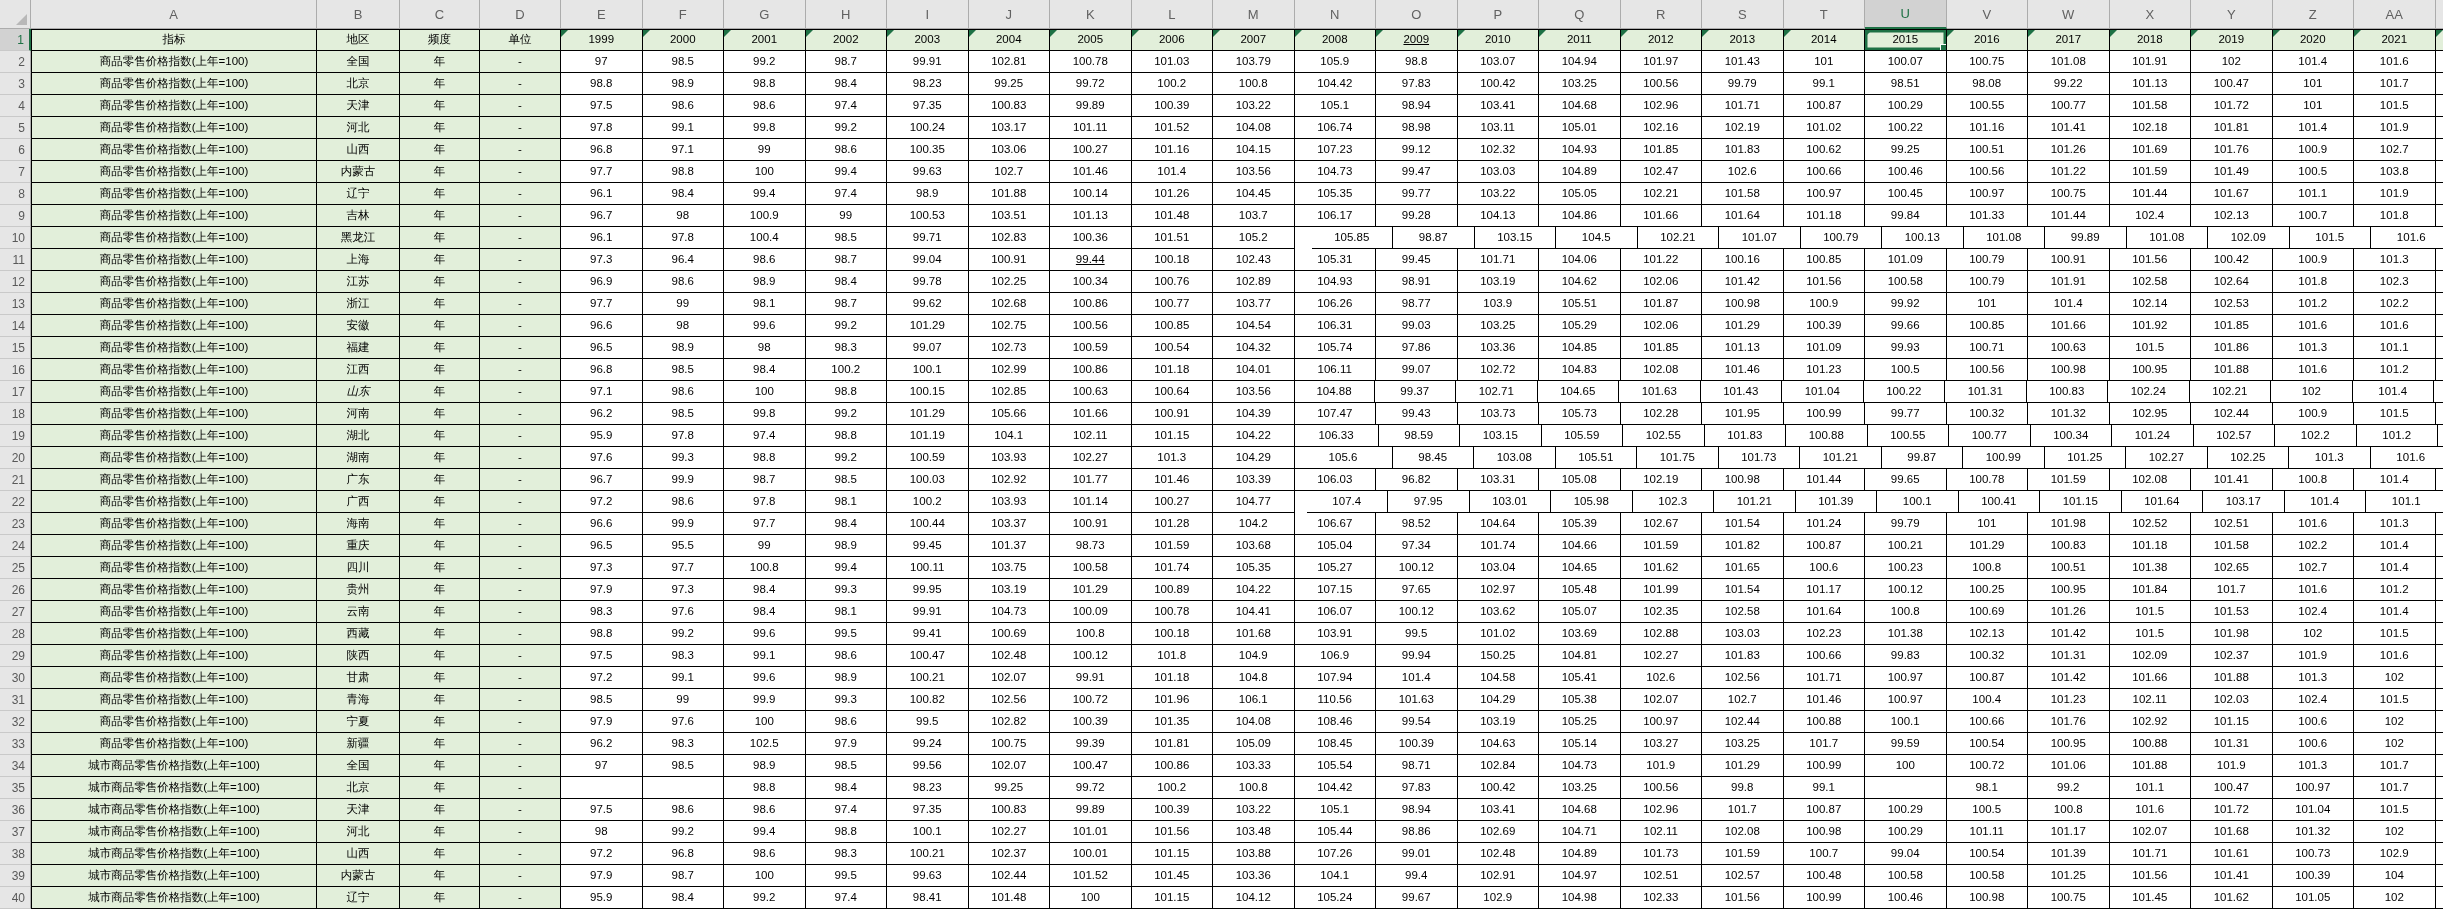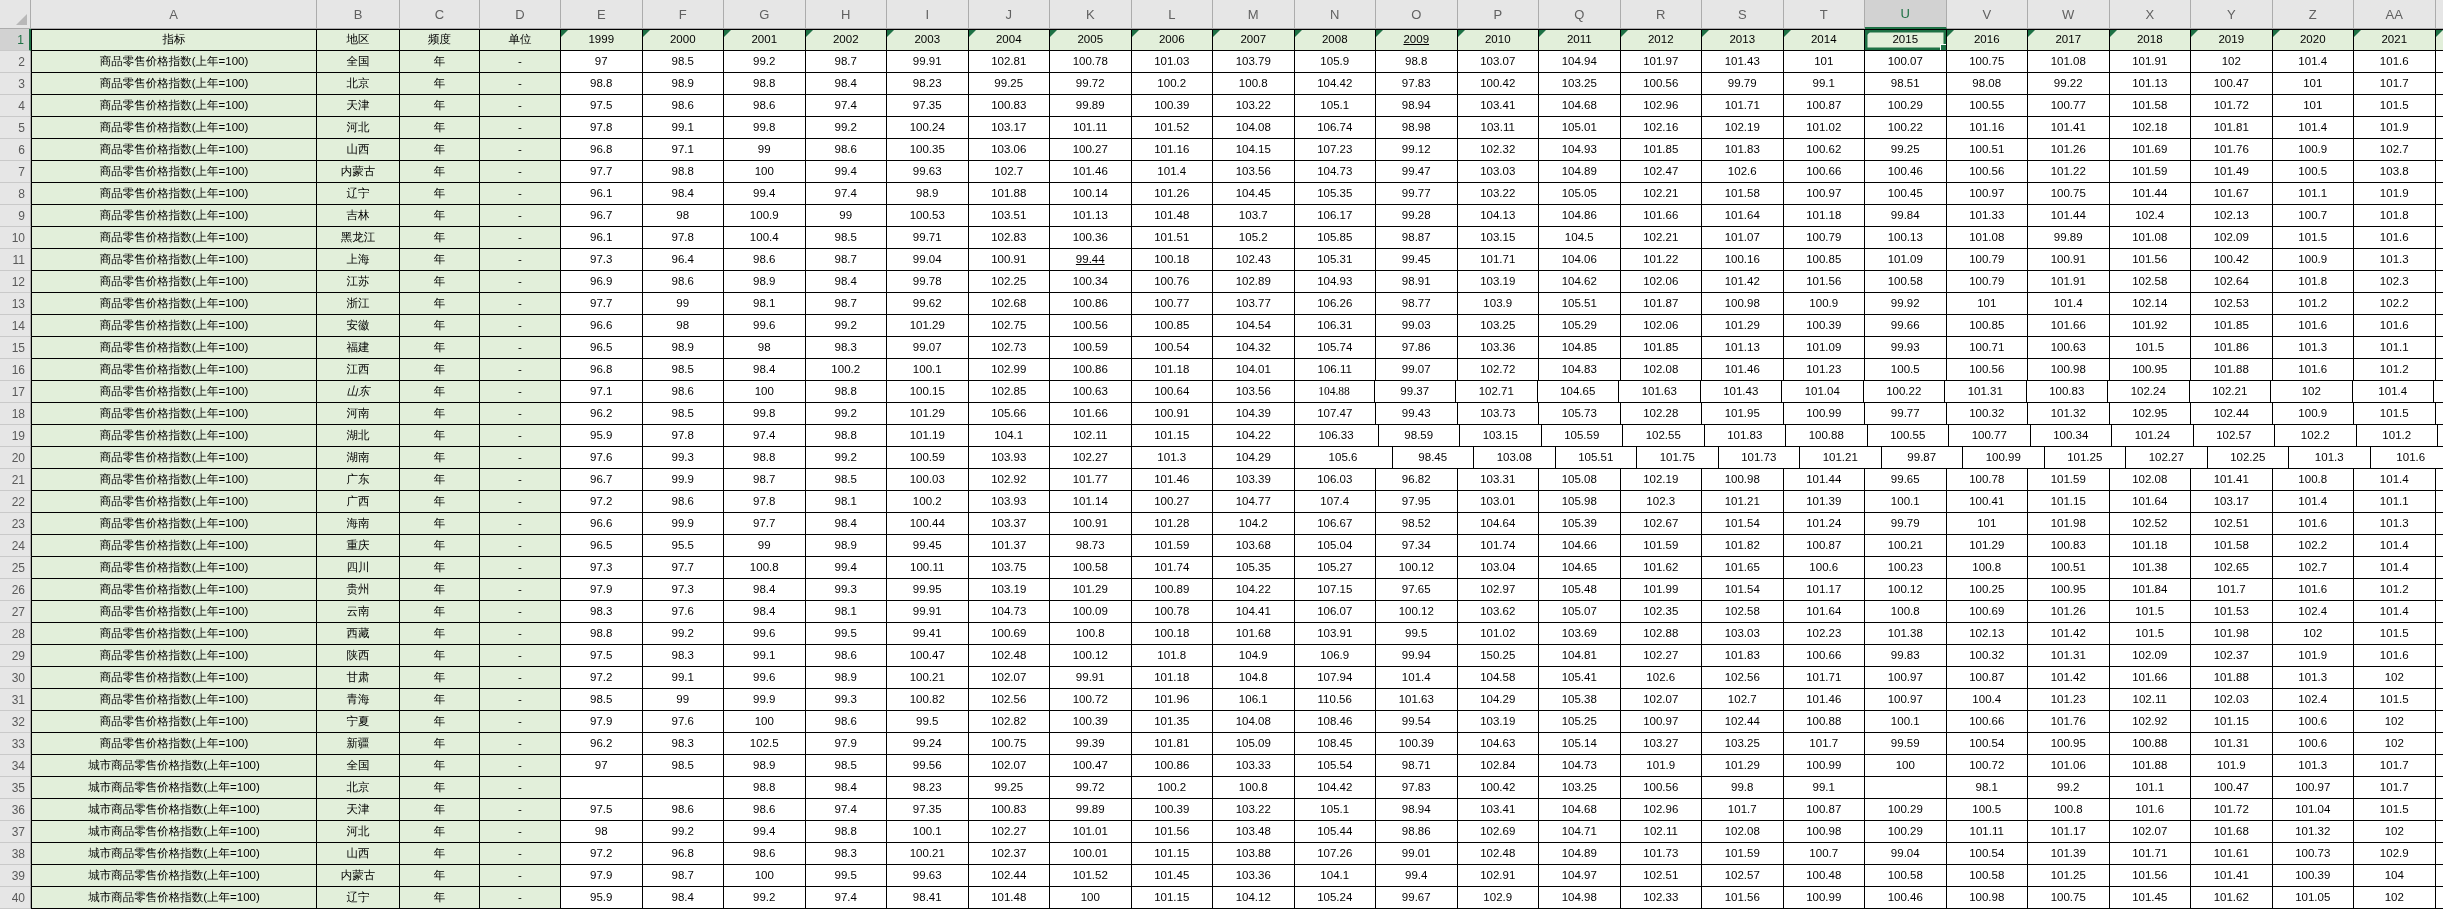--- a/index.html
+++ b/index.html
@@ -363,21 +363,21 @@
       <div class="c green" style="width: 81px;">-</div>
       <div class="c" style="width: 81.5px;">96.1</div>
       <div class="c" style="width: 81.5px;">97.8</div>
       <div class="c" style="width: 81.5px;">100.4</div>
       <div class="c" style="width: 81.5px;">98.5</div>
       <div class="c" style="width: 81.5px;">99.71</div>
       <div class="c" style="width: 81.5px;">102.83</div>
       <div class="c" style="width: 81.5px;">100.36</div>
       <div class="c" style="width: 81.5px;">101.51</div>
       <div class="c" style="width: 81.5px;">105.2</div>
-      <div class="c" style="width: 81.5px;">105.85</div>
+      <div class="c" style="width: 81.5px; margin-left: 17px;">105.85</div>
       <div class="c" style="width: 81.5px;">98.87</div>
       <div class="c" style="width: 81.5px;">103.15</div>
       <div class="c" style="width: 81.5px;">104.5</div>
       <div class="c" style="width: 81.5px;">102.21</div>
       <div class="c" style="width: 81.5px;">101.07</div>
       <div class="c" style="width: 81.5px;">100.79</div>
       <div class="c" style="width: 81.5px;">100.13</div>
       <div class="c" style="width: 81.5px;">101.08</div>
       <div class="c" style="width: 81.5px;">99.89</div>
       <div class="c" style="width: 81.5px;">101.08</div>
@@ -580,21 +580,21 @@
       <div class="c green" style="width: 81px;">-</div>
       <div class="c" style="width: 81.5px;">97.1</div>
       <div class="c" style="width: 81.5px;">98.6</div>
       <div class="c" style="width: 81.5px;">100</div>
       <div class="c" style="width: 81.5px;">98.8</div>
       <div class="c" style="width: 81.5px;">100.15</div>
       <div class="c" style="width: 81.5px;">102.85</div>
       <div class="c" style="width: 81.5px;">100.63</div>
       <div class="c" style="width: 81.5px;">100.64</div>
       <div class="c" style="width: 81.5px;">103.56</div>
-      <div class="c" style="width: 80px; font-family: Liberation Serif, serif;">104.88</div>
+      <div class="c" style="width: 80px;">104.88</div>
       <div class="c" style="width: 81.5px;">99.37</div>
       <div class="c" style="width: 81.5px;">102.71</div>
       <div class="c" style="width: 81.5px;">104.65</div>
       <div class="c" style="width: 81.5px;">101.63</div>
       <div class="c" style="width: 81.5px;">101.43</div>
       <div class="c" style="width: 81.5px;">101.04</div>
       <div class="c" style="width: 81.5px;">100.22</div>
       <div class="c" style="width: 81.5px;">101.31</div>
       <div class="c" style="width: 81.5px;">100.83</div>
       <div class="c" style="width: 81.5px;">102.24</div>
@@ -735,21 +735,21 @@
       <div class="c green" style="width: 81px;">-</div>
       <div class="c" style="width: 81.5px;">97.2</div>
       <div class="c" style="width: 81.5px;">98.6</div>
       <div class="c" style="width: 81.5px;">97.8</div>
       <div class="c" style="width: 81.5px;">98.1</div>
       <div class="c" style="width: 81.5px;">100.2</div>
       <div class="c" style="width: 81.5px;">103.93</div>
       <div class="c" style="width: 81.5px;">101.14</div>
       <div class="c" style="width: 81.5px;">100.27</div>
       <div class="c" style="width: 81.5px;">104.77</div>
-      <div class="c" style="width: 81.5px;">107.4</div>
+      <div class="c" style="width: 81.5px; margin-left: 12px;">107.4</div>
       <div class="c" style="width: 81.5px;">97.95</div>
       <div class="c" style="width: 81.5px;">103.01</div>
       <div class="c" style="width: 81.5px;">105.98</div>
       <div class="c" style="width: 81.5px;">102.3</div>
       <div class="c" style="width: 81.5px;">101.21</div>
       <div class="c" style="width: 81.5px;">101.39</div>
       <div class="c" style="width: 81.5px;">100.1</div>
       <div class="c" style="width: 81.5px;">100.41</div>
       <div class="c" style="width: 81.5px;">101.15</div>
       <div class="c" style="width: 81.5px;">101.64</div>

